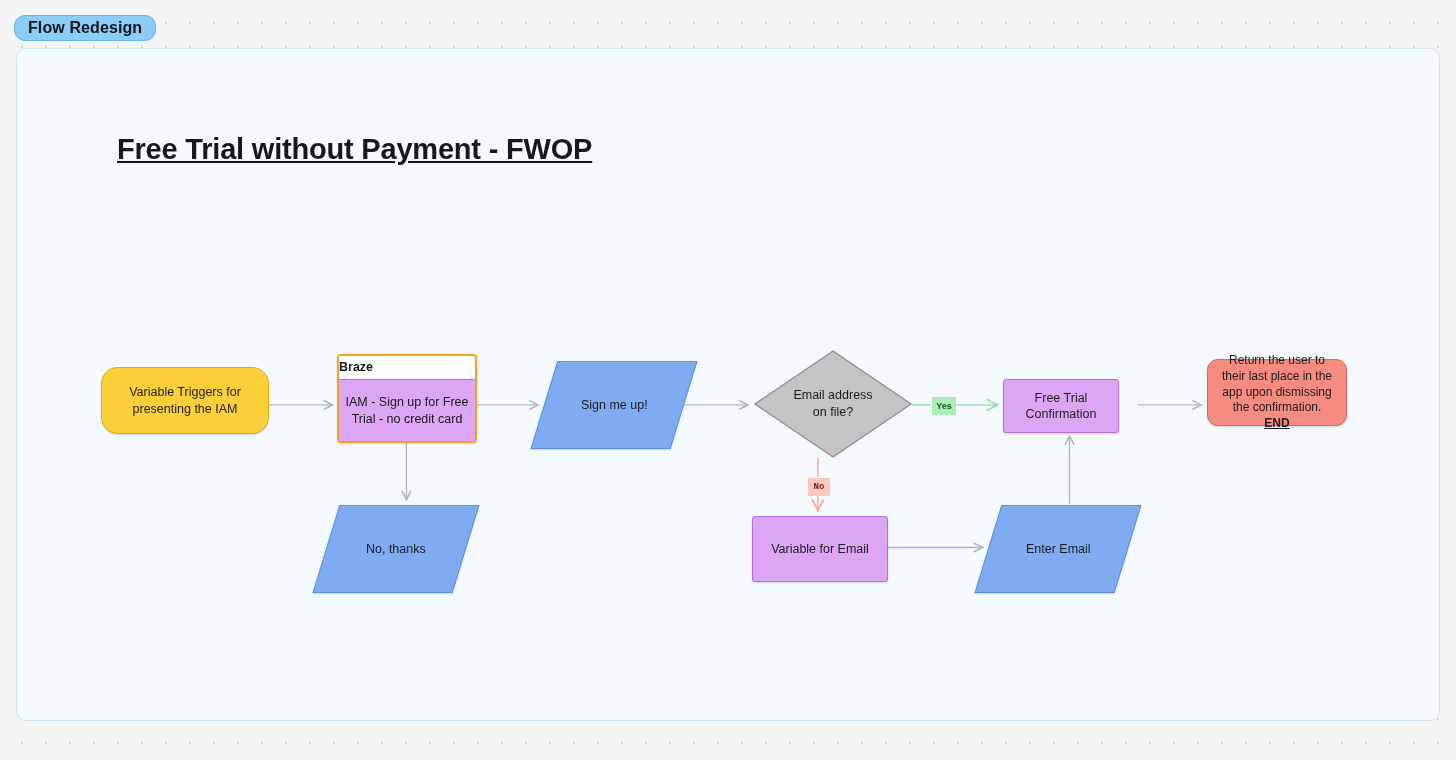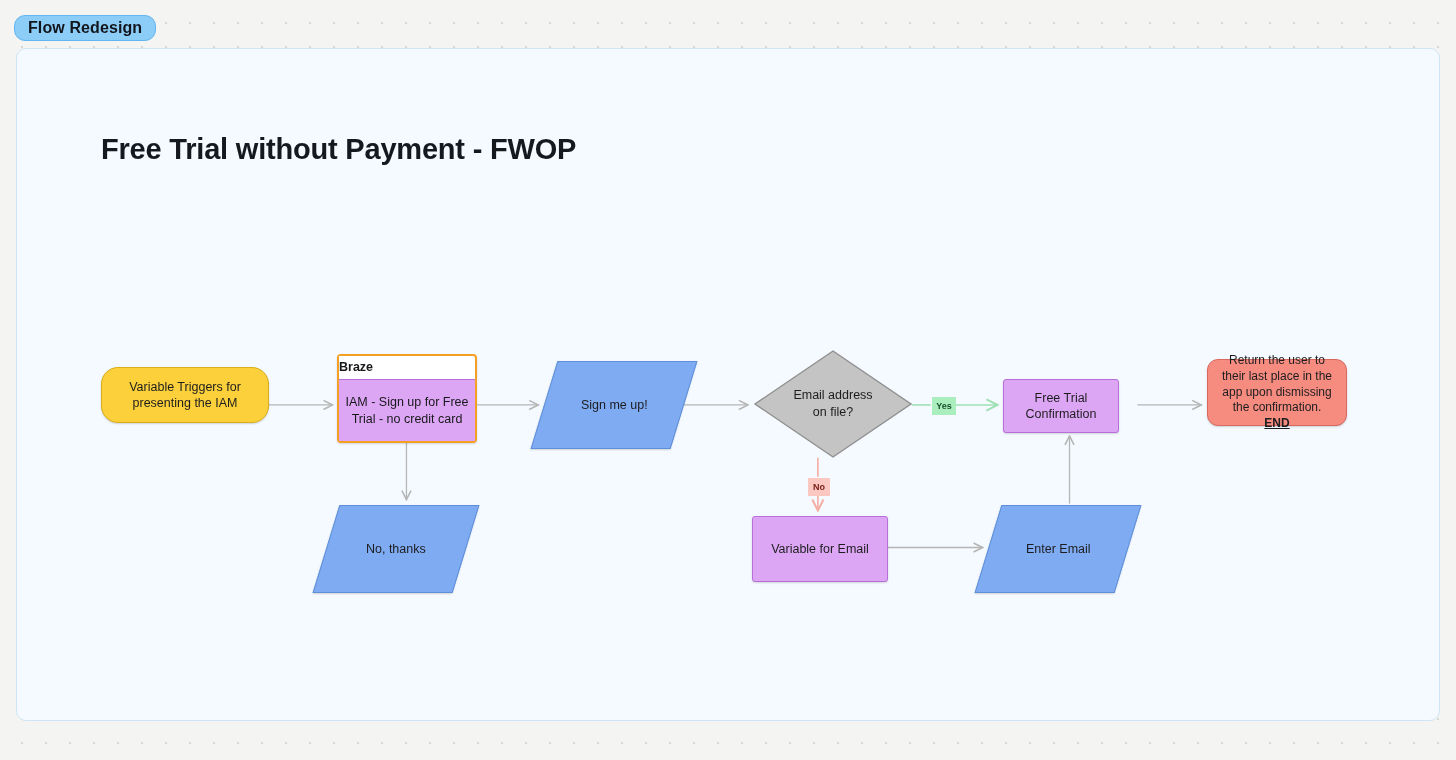--- a/index.html
+++ b/index.html
@@ -47,27 +47,28 @@
     height: 673px;
     background: #f4faff;
     border: 1px solid #cfe5f5;
     border-radius: 10px;
     box-sizing: border-box;
     overflow: hidden;
   }
 
   .diagram-title {
     position: absolute;
-    left: 84px;
+    left: 100px;
     top: 84px;
     font-size: 29px;
     font-weight: bold;
     color: #15181c;
     letter-spacing: -0.2px;
     white-space: nowrap;
+    text-decoration: underline;
   }
 
   
   .edges {
     position: absolute;
     left: 0;
     top: 0;
     width: 100%;
     height: 100%;
     pointer-events: none;
@@ -84,21 +85,21 @@
     font-size: 12.5px;
     line-height: 1.3;
     color: #1d1d1f;
     z-index: 2;
   }
 
   .node .lbl { padding: 0 9px; }
 
   
   .n-trigger {
-    left: 84px; top: 318px; width: 168px; height: 56px;
+    left: 84px; top: 318px; width: 168px; height: 67px;
     background: #fbd03a;
     border: 1px solid #d9ae18;
     border-radius: 17px;
     box-shadow: 0 1px 2px rgba(0,0,0,0.16);
   }
 
   
   .n-braze {
     left: 320px; top: 305px; width: 140px; height: 89px;
     background: #ffffff;
@@ -198,21 +199,21 @@
     font-weight: bold;
     z-index: 3;
     border-radius: 0;
   }
   .lbl-yes {
     left: 915px; top: 348px; width: 24px; height: 18px;
     background: #a9eebc; color: #17512a;
   }
   .lbl-no {
     left: 791px; top: 429px; width: 22px; height: 18px;
-    background: #fbc7c1; color: #7a2018;
+    background: #fbc7c1; color: #7a2018; font-family: Liberation Mono, monospace;
   }
 </style>
 </head>
 <body>
 
 <div class="tab-badge">
   <span>Flow Redesign</span>
 </div>
 
 <div class="canvas">

